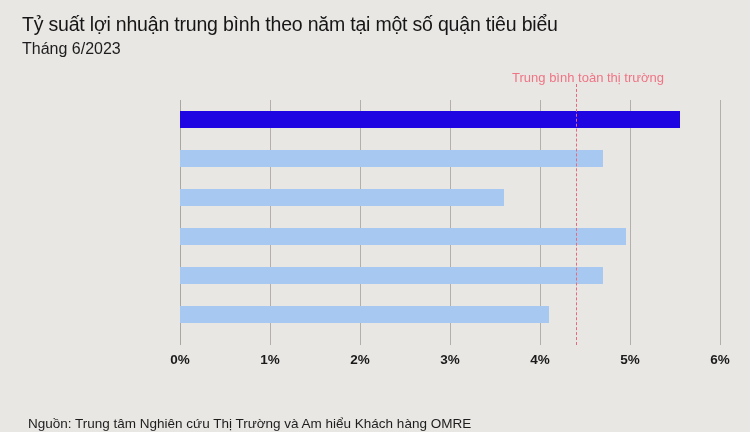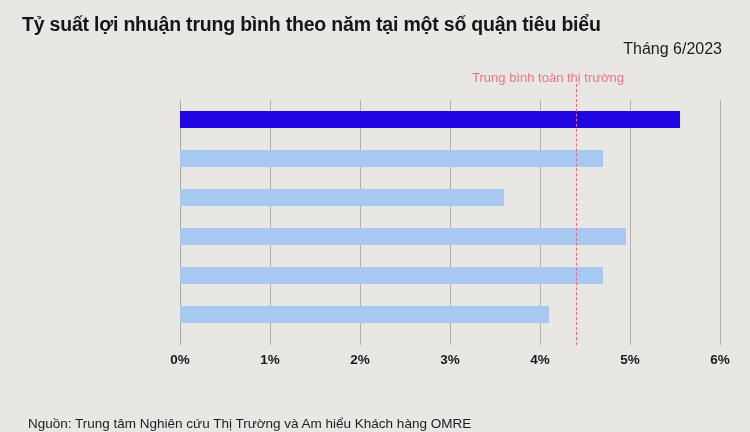--- a/index.html
+++ b/index.html
@@ -18,33 +18,32 @@
 
   
   #header {
     position: absolute;
     left: 22px;
     top: 12px;
     width: 700px;
   }
   #chart-title {
     font-size: 19.5px;
-    font-weight: bold;
+    font-weight: normal;
     letter-spacing: -0.2px;
     line-height: 25px;
     color: #161616;
     white-space: nowrap;
   }
   #chart-subtitle {
     font-size: 16px;
     font-weight: normal;
     line-height: 22px;
     color: #1d1d1d;
     margin-top: 1px;
-    text-align: right;
   }
 
   
   #plot-wrap {
     position: absolute;
     left: 0;
     top: 0;
     width: 750px;
     height: 432px;
   }
@@ -172,16 +171,16 @@
 
   <div id="x-axis">
       <div class="xtick" style="left: 0px;">0%</div>
       <div class="xtick" style="left: 90px;">1%</div>
       <div class="xtick" style="left: 180px;">2%</div>
       <div class="xtick" style="left: 270px;">3%</div>
       <div class="xtick" style="left: 360px;">4%</div>
       <div class="xtick" style="left: 450px;">5%</div>
       <div class="xtick" style="left: 540px;">6%</div>
     </div>
-<div id="avg-label" style="left: 548px;">Trung bình toàn thị trường</div>
+<div id="avg-label" style="left: 588px;">Trung bình toàn thị trường</div>
   </div>
 
 <div id="source-note">Nguồn: Trung tâm Nghiên cứu Thị Trường và Am hiểu Khách hàng OMRE</div>
 
 </body></html>

